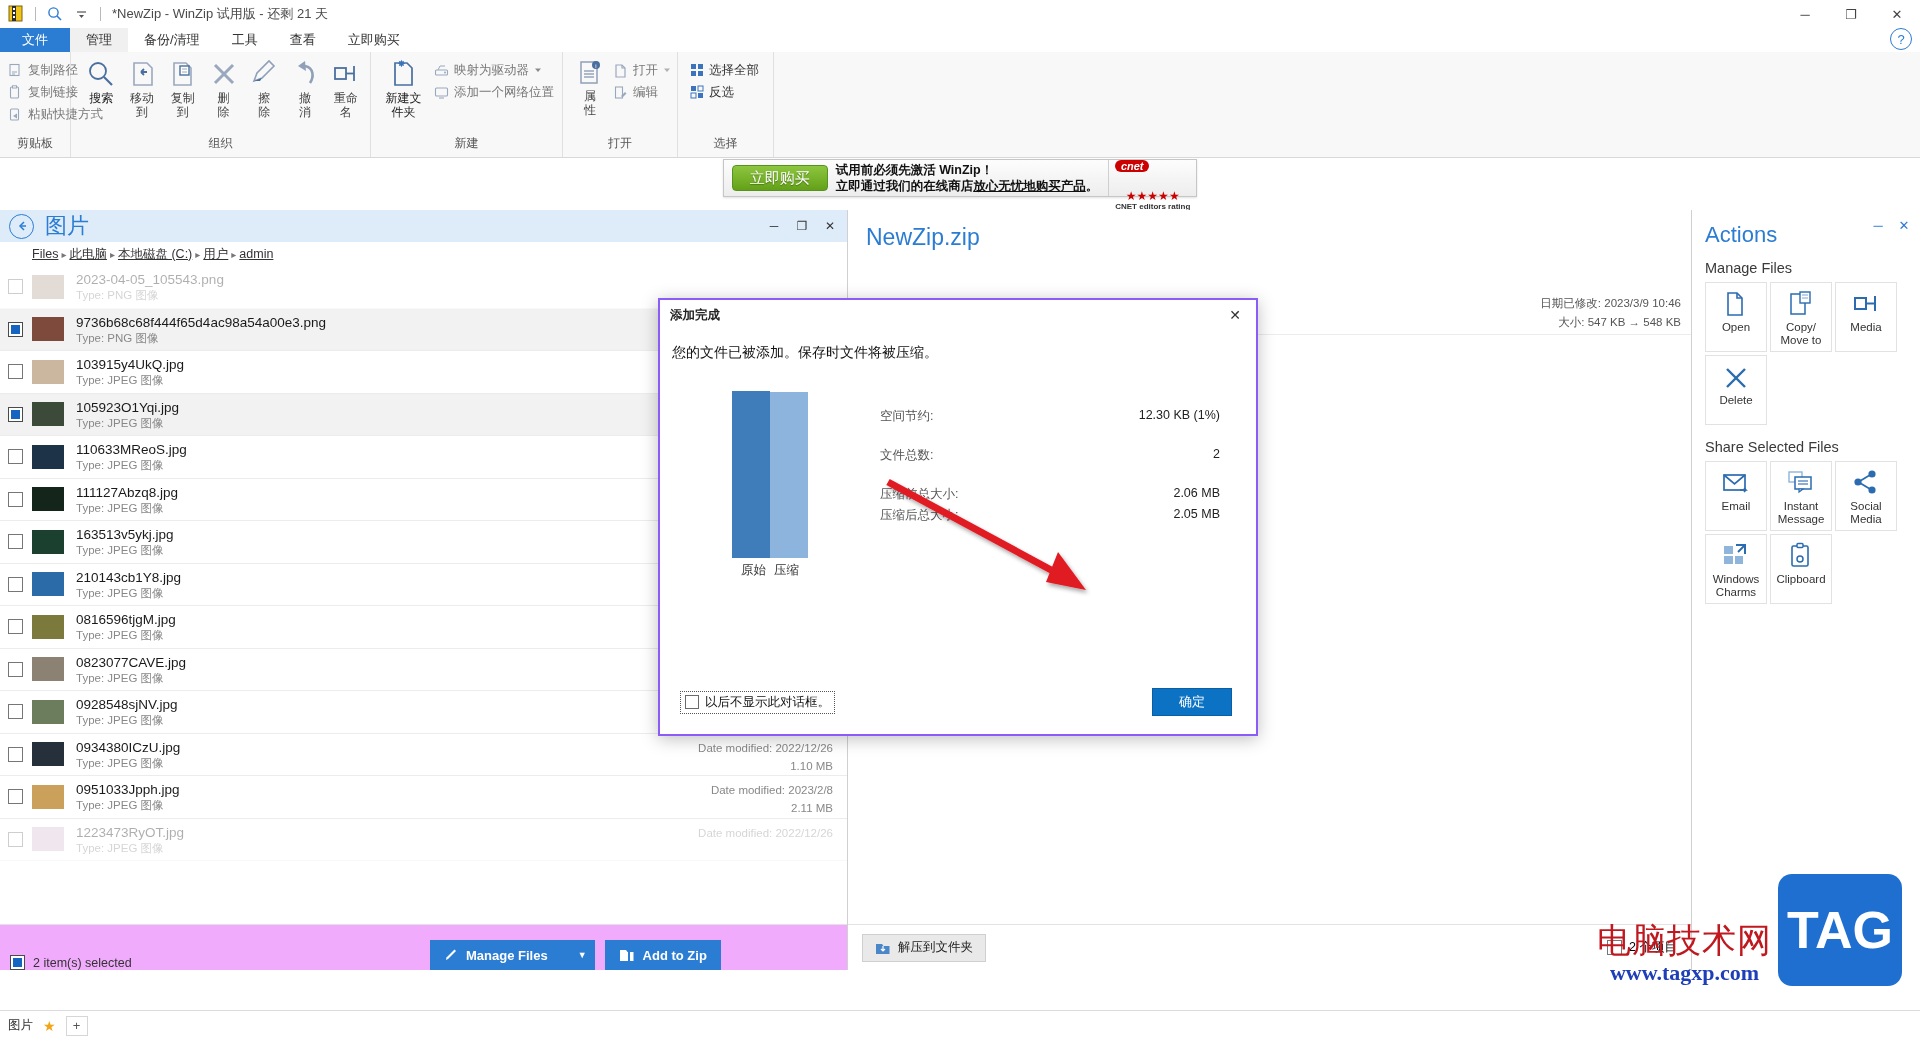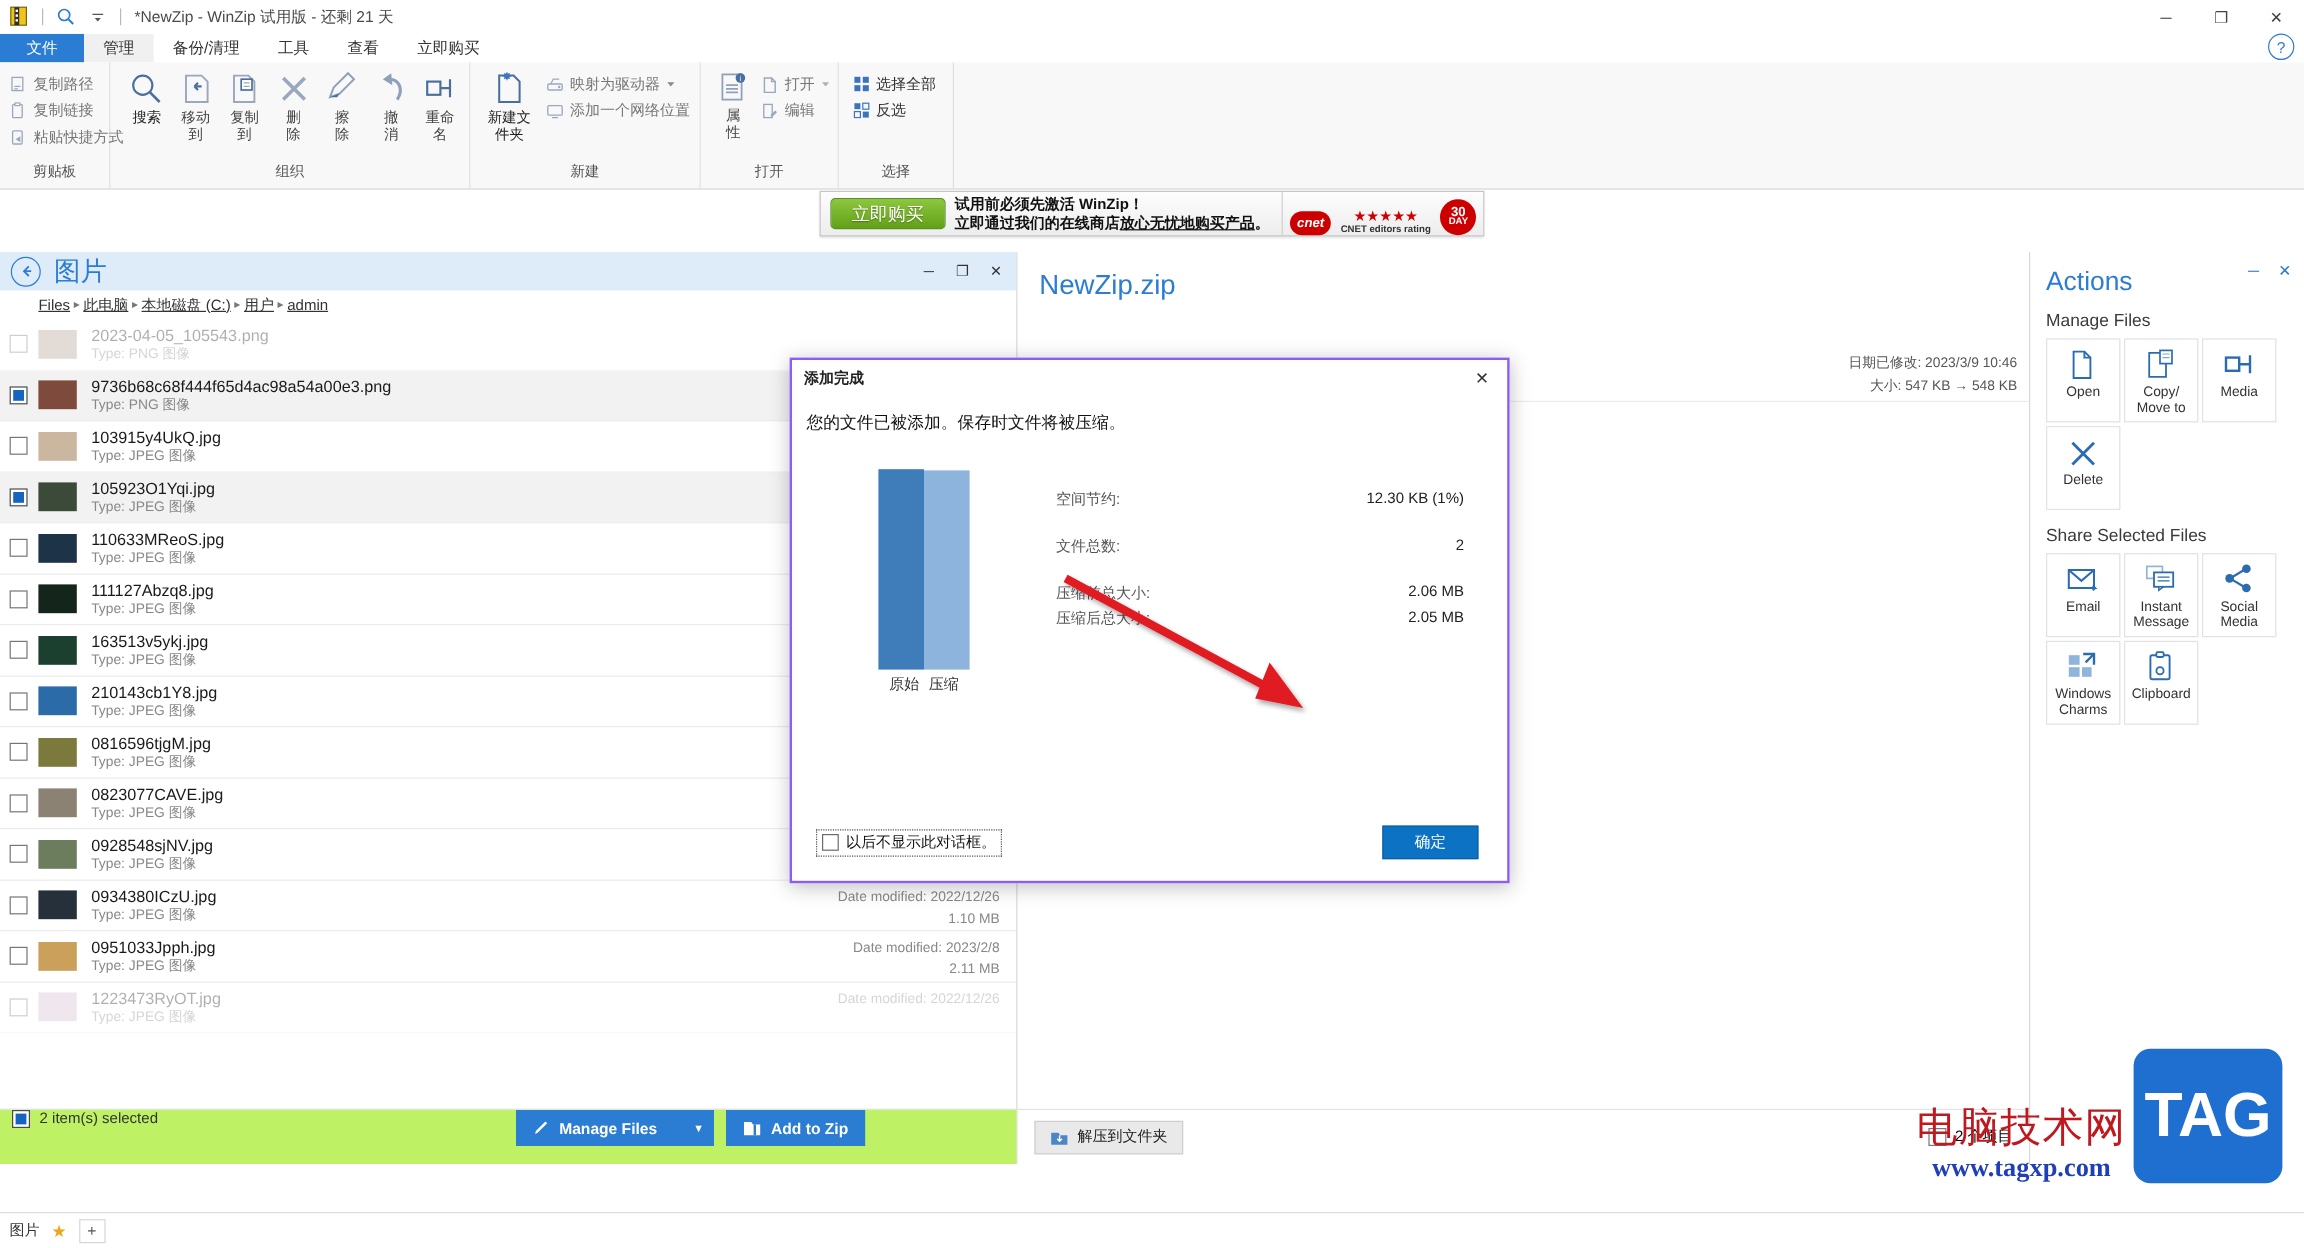--- a/index.html
+++ b/index.html
@@ -58,22 +58,22 @@
   .ad-buy {
     margin: 5px 8px; width: 96px; border-radius: 4px; border: 1px solid #56921f;
     background: linear-gradient(#8dc63f,#63a018);
     color: #fff; font-size: 15px; display: flex; align-items: center; justify-content: center;
     text-shadow: 0 1px 1px rgba(0,0,0,.35);
   }
   .ad-text { display: flex; flex-direction: column; justify-content: center; padding-right: 10px; }
   .ad-text .l1 { font-size: 12.5px; color: #111; font-weight: bold; line-height: 16px; }
   .ad-text .l2 { font-size: 12.5px; color: #111; font-weight: bold; line-height: 16px; }
   .ad-text .l2 u { text-decoration: underline; }
-  .ad-right { display: flex; align-items: flex-end; gap: 8px; border-left: 1px solid #cfcfcf;
-    padding: 0 6px; }
+  .ad-right { display: flex; align-items: flex-start; gap: 19px; border-left: 1px solid #cfcfcf;
+    padding: 0 6px; flex-direction: column; }
   .cnet { width: 34px; height: 20px; border-radius: 10px; background: #cc0000; color: #fff;
     font-size: 11px; font-weight: bold; display: flex; align-items: center; justify-content: center;
     font-style: italic; }
   .stars { color: #cc0000; font-size: 12px; letter-spacing: 0px; line-height: 11px; }
   .cnet-sub { font-size: 8px; color: #333; font-weight: bold; line-height: 10px; }
   .badge30 { width: 30px; height: 30px; border-radius: 50%; background: #cc0000; color: #fff;
     display: flex; flex-direction: column; align-items: center; justify-content: center;
     font-size: 8px; font-weight: bold; line-height: 8px; }
   
   .main { position: absolute; top: 210px; left: 0; right: 0; bottom: 70px; display: flex; }
@@ -102,22 +102,22 @@
   .cb.checked { border-color: #4a4a4a; position: relative; }
   .cb.checked::after { content: ""; position: absolute; inset: 2px; background: #1565c0; }
   .thumb { width: 32px; height: 24px; margin-left: 9px; flex: 0 0 32px;
     background-size: cover; border: 0; }
   .fmeta { margin-left: 12px; display: flex; flex-direction: column; }
   .fname { font-size: 13.5px; color: #1a1a1a; line-height: 17px; }
   .ftype { font-size: 11.5px; color: #888; line-height: 14px; }
   .fright { position: absolute; right: 14px; top: 4px; text-align: right; }
   .fdate { font-size: 11.5px; color: #888; line-height: 16px; }
   .fsize { font-size: 11.5px; color: #888; line-height: 16px; }
-  .files-footer { height: 46px; background: #bef264; border-top: 1px solid #e3e3e3;
-    display: flex; align-items: flex-start; padding: 0 10px; position: relative; }
+  .files-footer { height: 46px; background: #f0abfc; border-top: 1px solid #e3e3e3;
+    display: flex; align-items: flex-end; padding: 0 10px; position: relative; }
   .sel-count { font-size: 12.5px; color: #333; margin-left: 8px; }
   .btn-blue { height: 30px; background: #2b7cd3; color: #fff; font-size: 13px;
     display: flex; align-items: center; gap: 8px; padding: 0 14px; }
   .btn-blue.split { padding-right: 8px; }
   
   .zip-pane { flex: 1; display: flex; flex-direction: column; background: #fff;
     border-right: 1px solid #d0d0d0; position: relative; }
   .zip-title { font-size: 23px; color: #2b7cd3; padding: 14px 0 10px 18px; }
   .zrow { height: 48px; border-bottom: 1px solid #ececec; position: relative; }
   .zright { position: absolute; right: 10px; top: 6px; text-align: right; }
@@ -234,21 +234,21 @@
   <div class="rtab active">管理</div>
   <div class="rtab">备份/清理</div>
   <div class="rtab">工具</div>
   <div class="rtab">查看</div>
   <div class="rtab">立即购买</div>
 </div>
 <div class="help-q">?</div>
 
 <div class="ribbon">
 
-  <div class="rgroup" style="width:92px">
+  <div class="rgroup" style="width:71px">
     <div class="rgroup-body">
       <div class="col-small">
         <div class="btn-small">
           <span>
             <svg width="15" height="15" viewBox="0 0 15 15">
                 <rect x="2" y="1.5" width="9" height="11" fill="none" stroke="#9aa8bd" stroke-width="1.1"></rect>
                 <line x1="4" y1="9" x2="9" y2="9" stroke="#9aa8bd" stroke-width="1"></line>
                 <line x1="4" y1="11" x2="7" y2="11" stroke="#9aa8bd" stroke-width="1"></line>
               </svg>
           </span>

